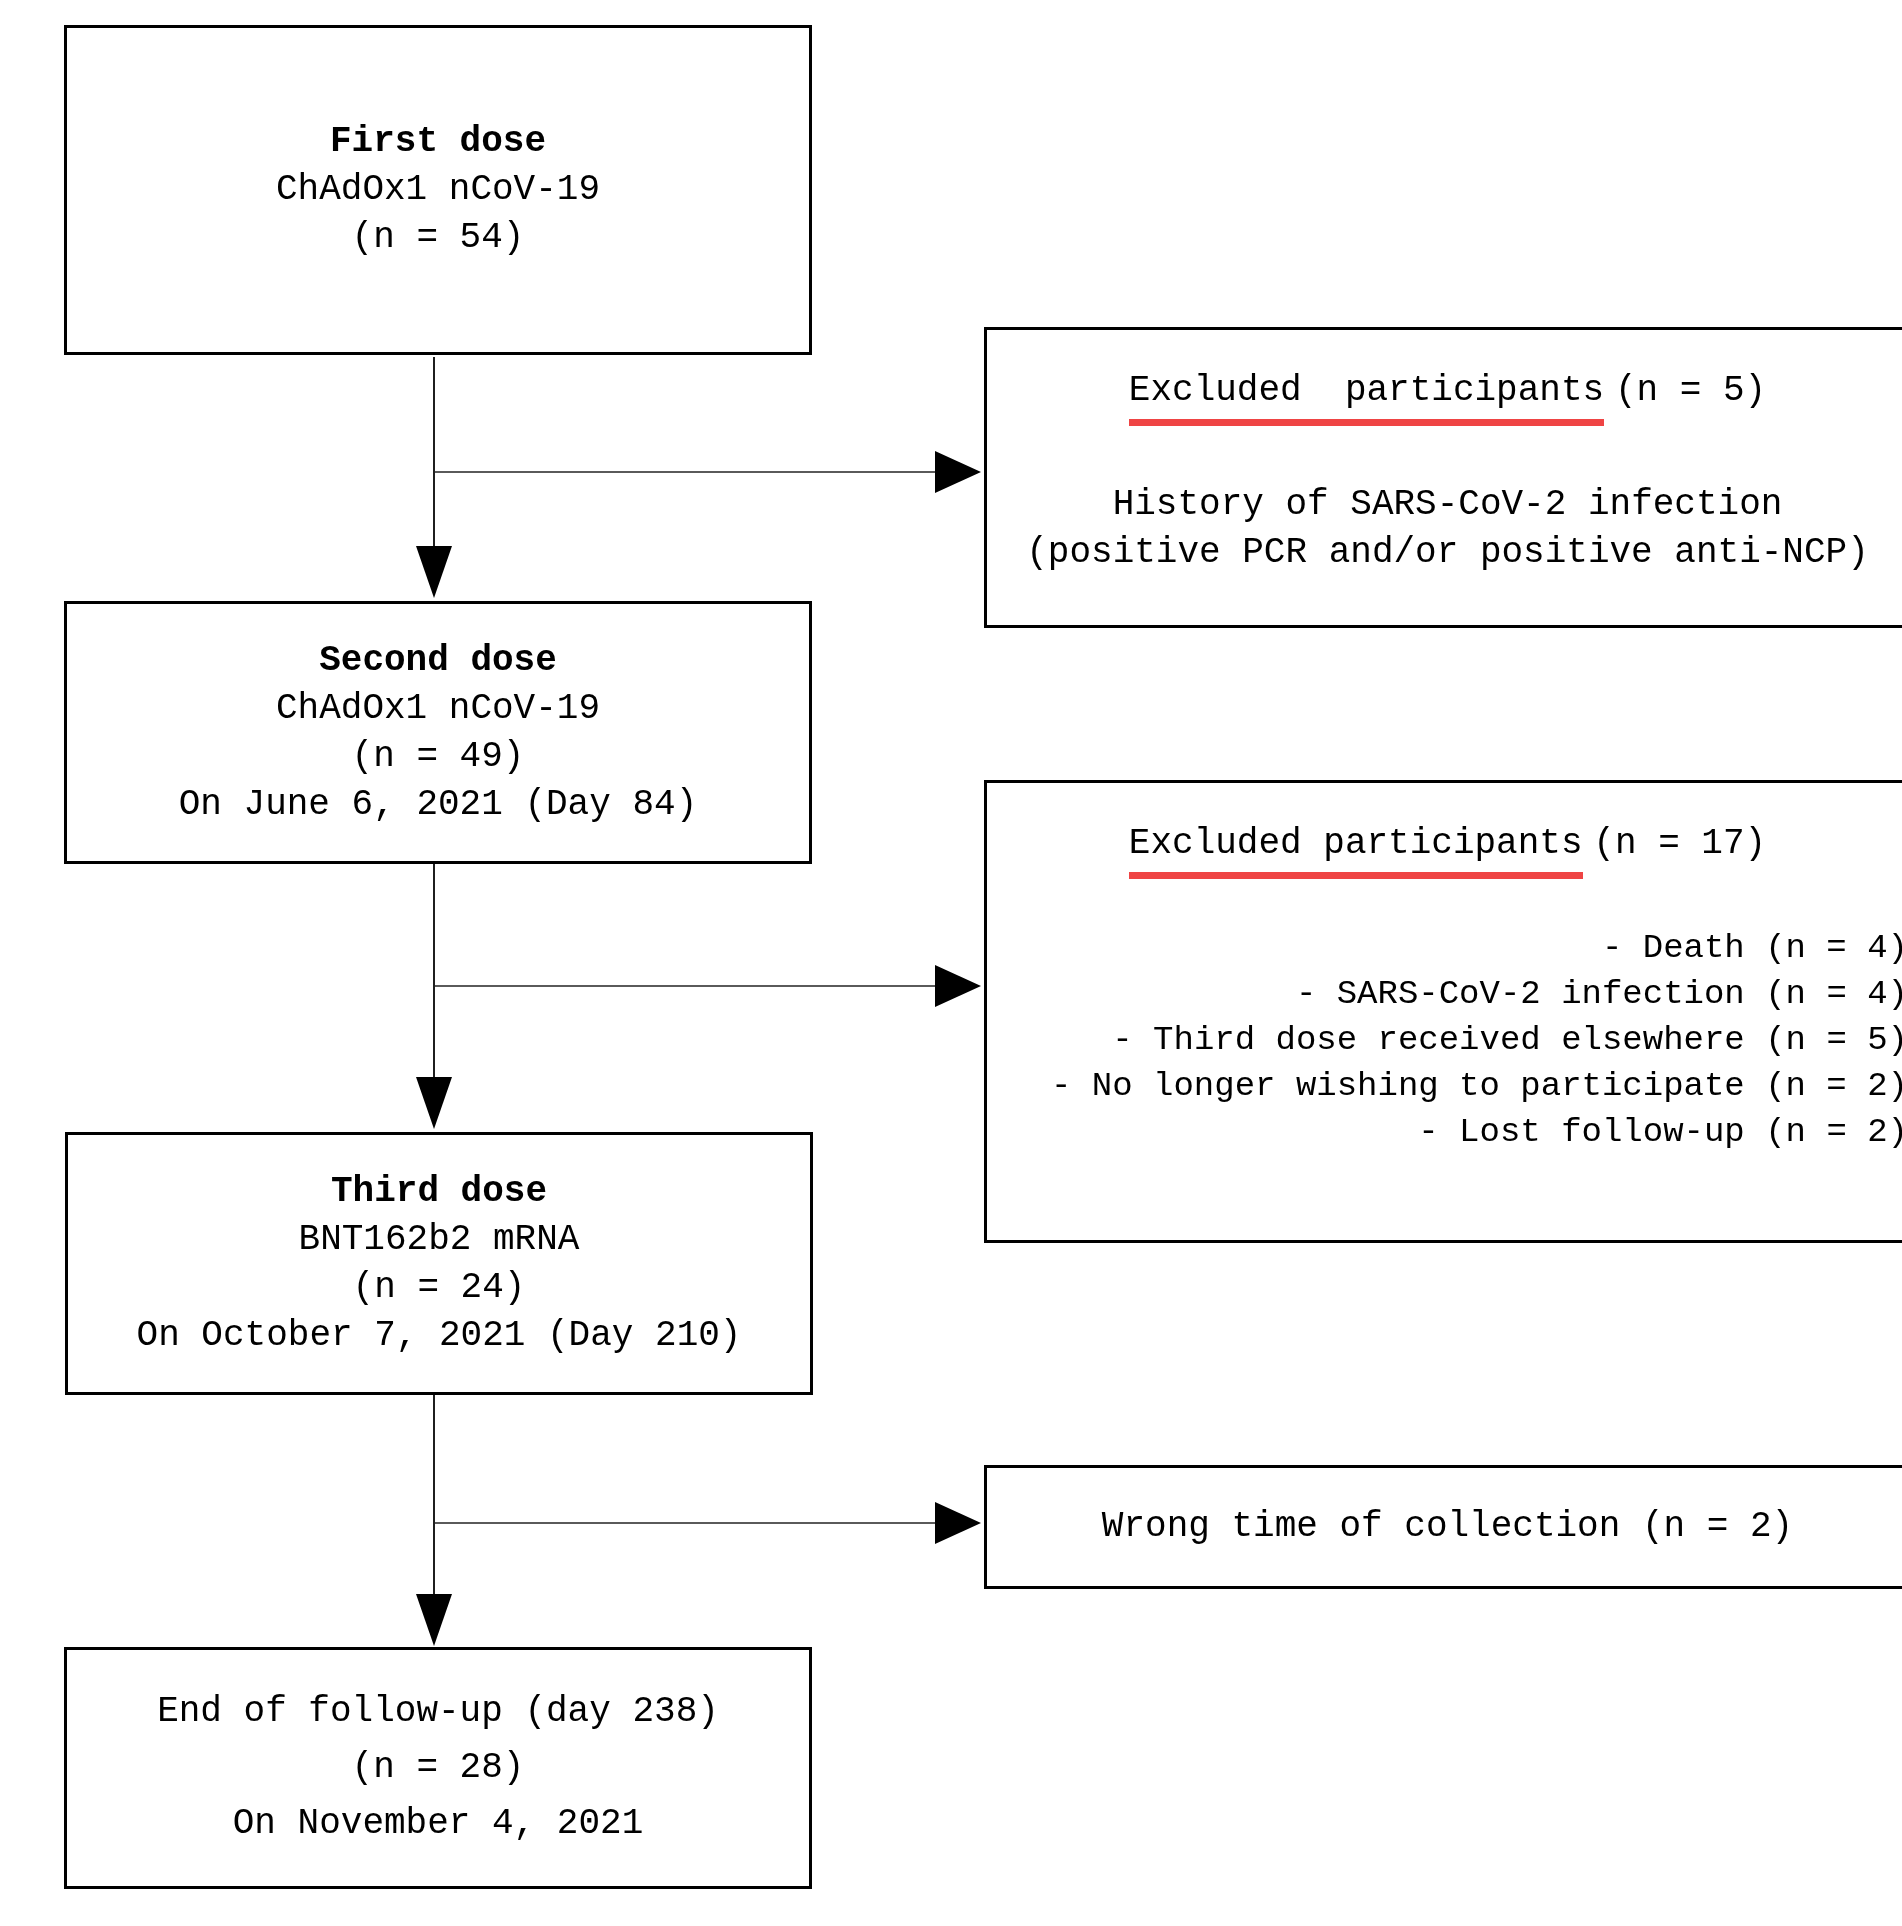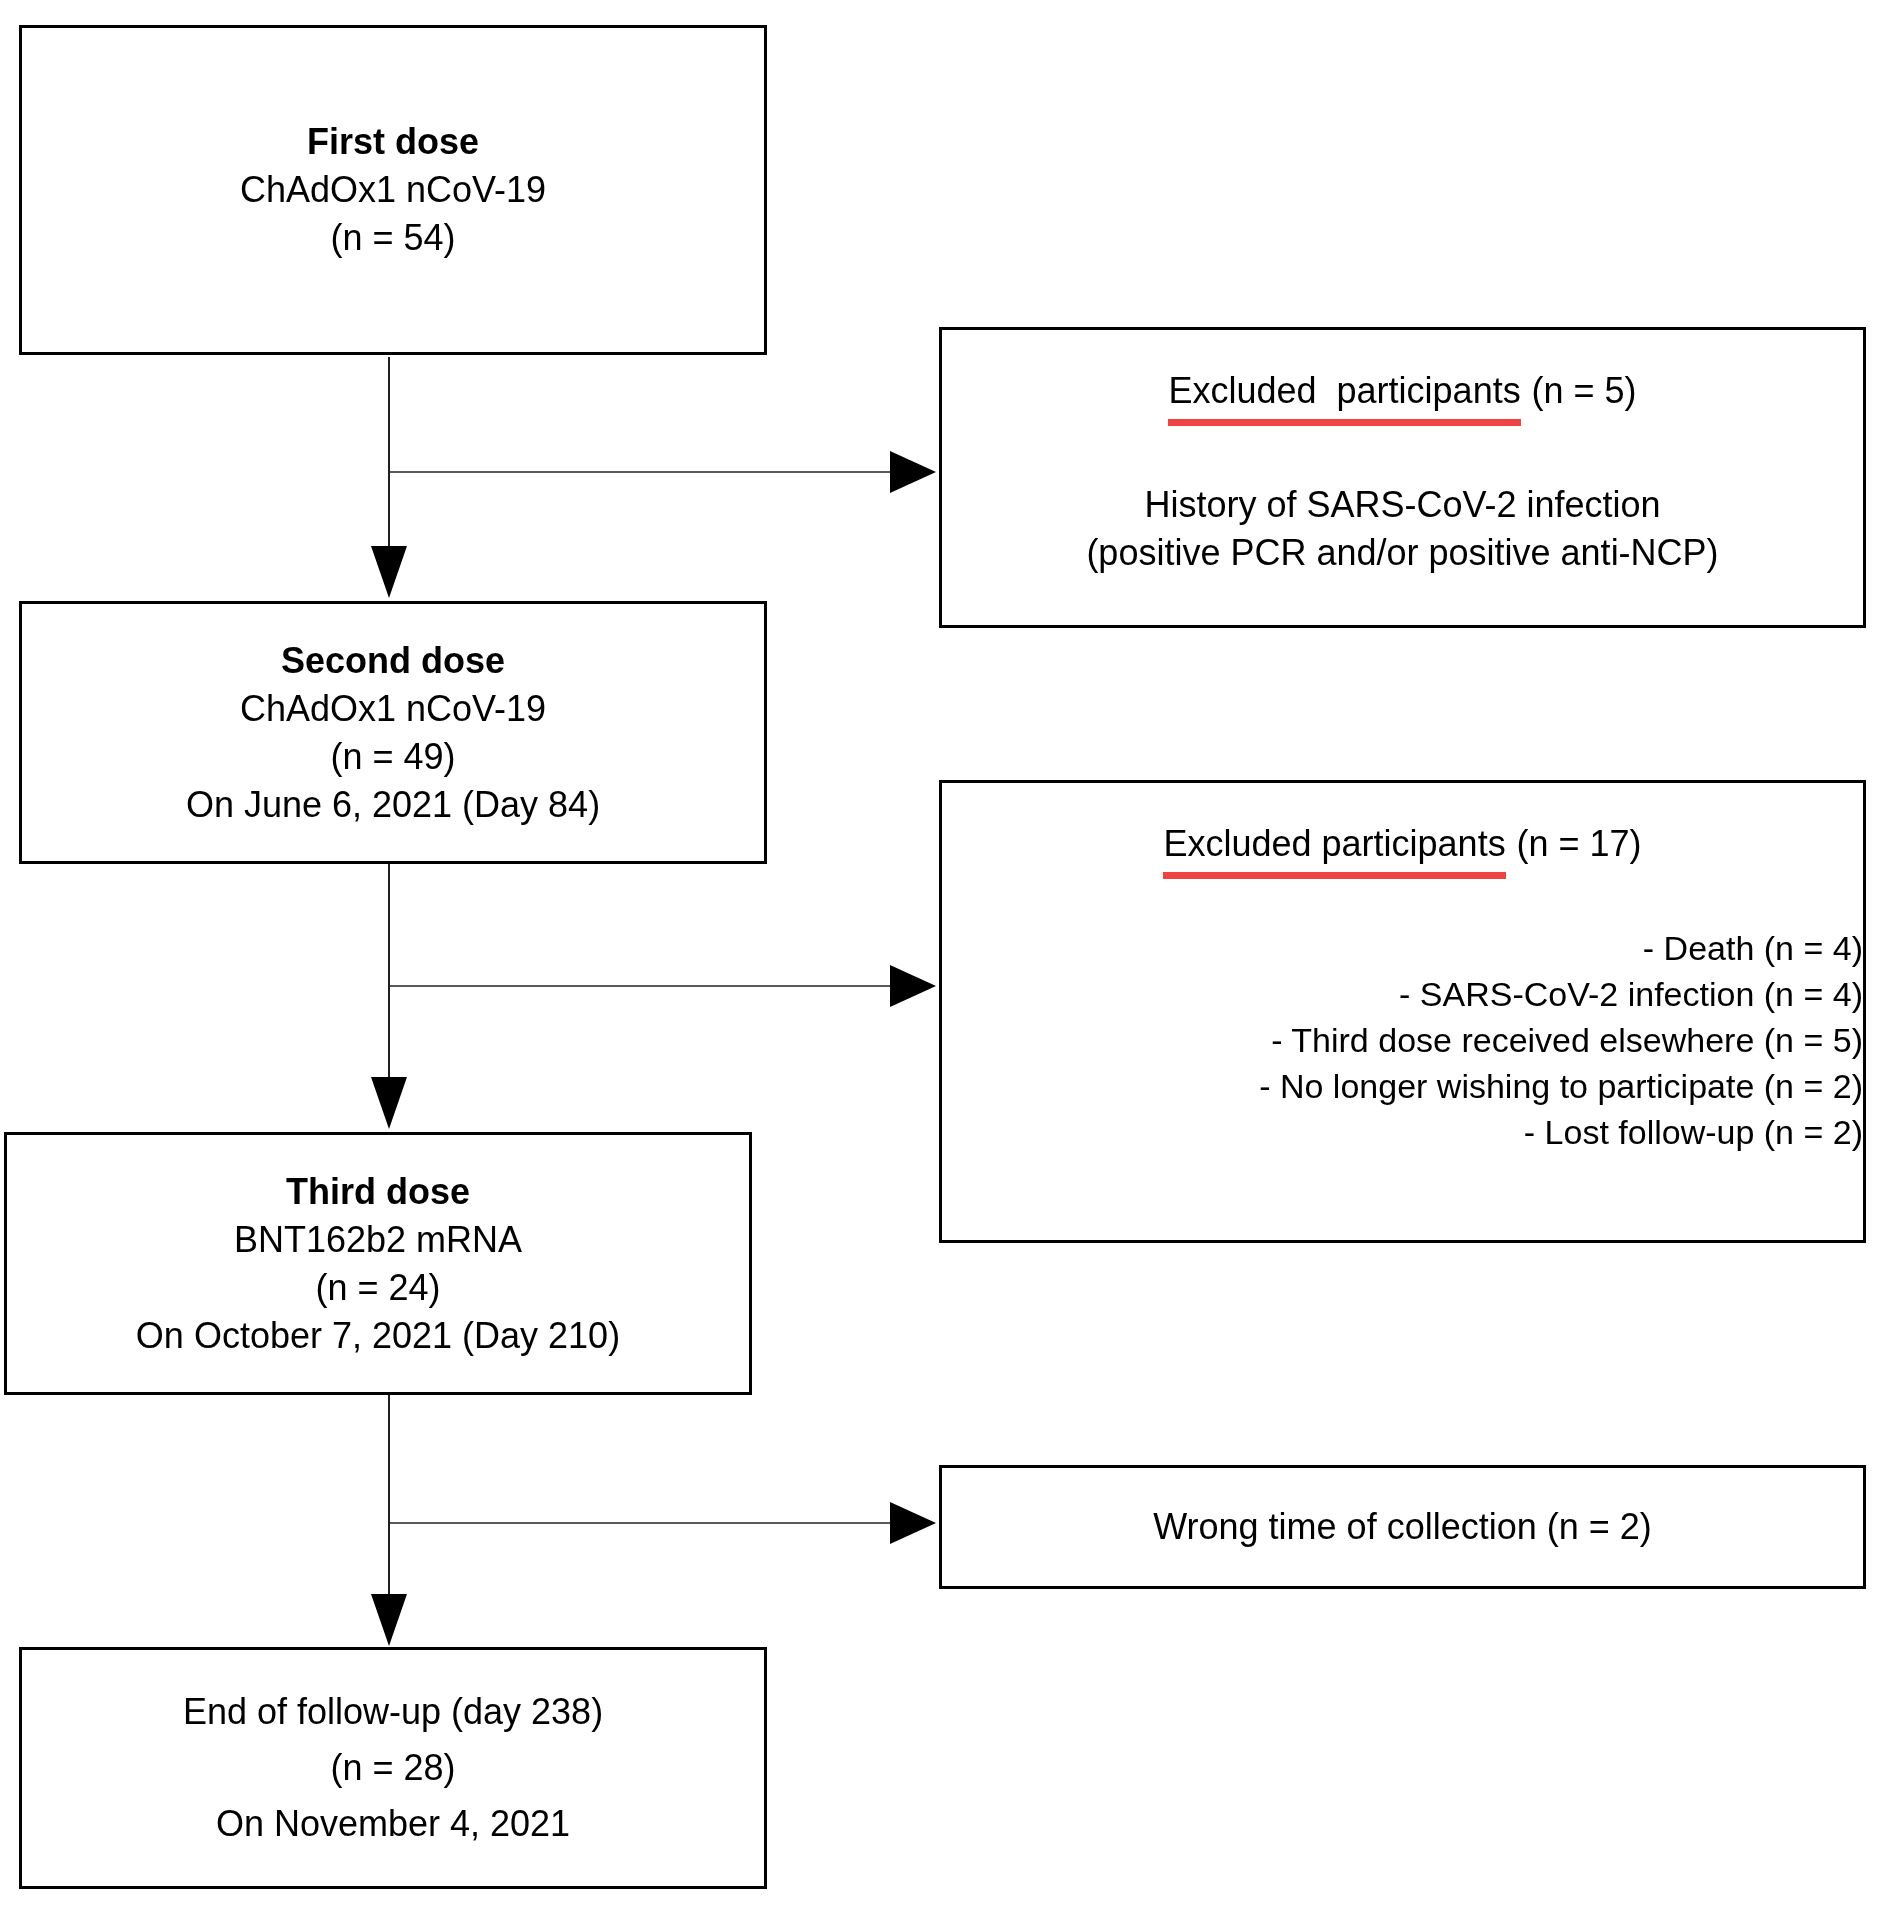--- a/index.html
+++ b/index.html
@@ -1,22 +1,23 @@
 <!DOCTYPE html>
 <html style="font-size:9.5px"><head>
 <meta charset="utf-8">
 <style>
   html, body { margin: 0; padding: 0; background: #ffffff; }
   #canvas {
     position: relative;
     width: 1721px;
     height: 1926px;
     background: #ffffff;
-    font-family: Liberation Sans, sans-serif;
+    font-family: Liberation Mono, monospace;
     color: #000000;
+    margin-left: 45px;
   }
   .box {
     position: absolute;
     box-sizing: border-box;
     border: 3px solid #000000;
     background: #ffffff;
     display: flex;
     flex-direction: column;
     align-items: center;
     justify-content: center;
@@ -29,21 +30,21 @@
     display: inline-block;
     border-bottom: 7px solid #ef4444;
     padding-bottom: 4px;
     white-space: pre;
   }
   .count { margin-left: 0.30em; }
 
   
   #b1 { left: 19px;  top: 25px;   width: 748px; height: 330px; }
   #b2 { left: 19px;  top: 601px; width: 748px; height: 263px; }
-  #b3 { left: 4px;  top: 1132px; width: 748px; height: 263px; }
+  #b3 { left: 20px;  top: 1132px; width: 748px; height: 263px; }
   #b4 { left: 19px;  top: 1647px; width: 748px; height: 242px; gap: 8px; }
 
   
   #e1 { left: 939px; top: 327px;  width: 927px; height: 301px; justify-content: flex-start; }
   #e1 .titleline { margin-top: 37px; }
   #e1 .body { margin-top: 55px; }
   #e2 { left: 939px; top: 780px; width: 927px; height: 463px; justify-content: flex-start; }
   #e2 .titleline { margin-top: 37px; }
   #e2 .items {
     align-self: stretch;

